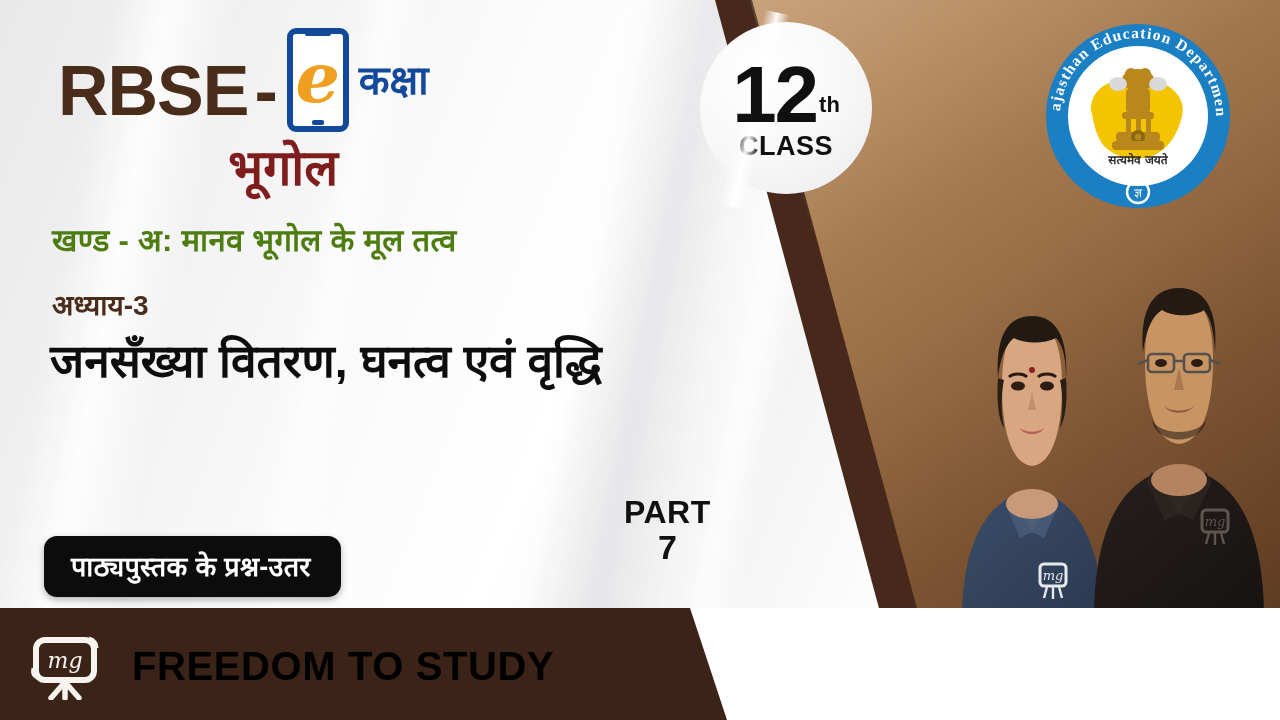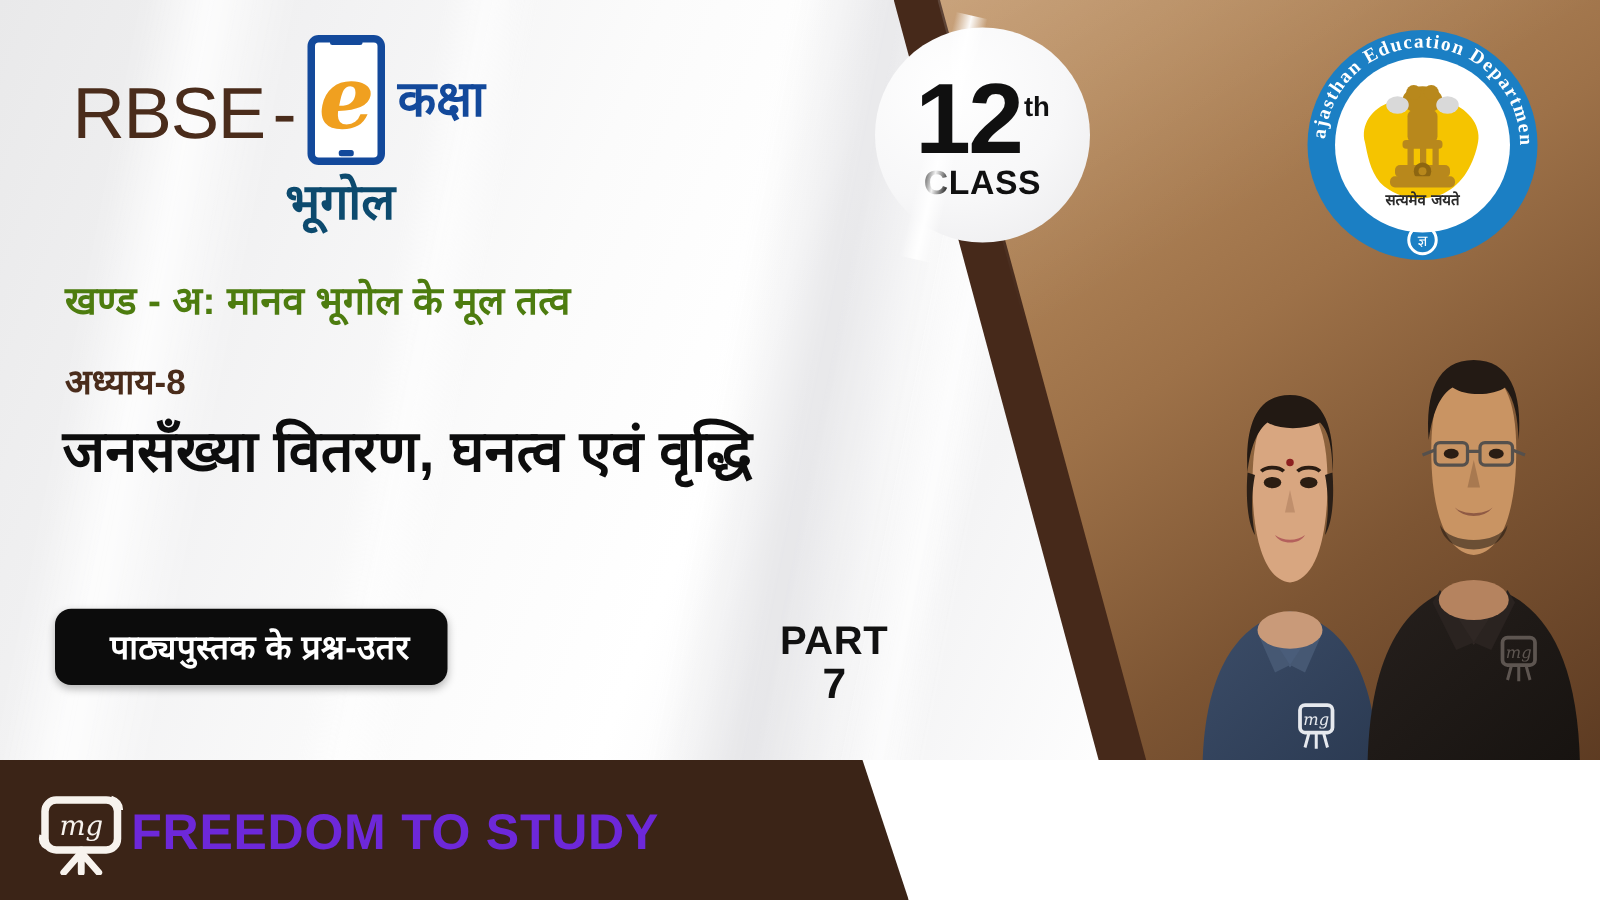--- a/index.html
+++ b/index.html
@@ -48,67 +48,67 @@
     position:absolute;left:700px;top:22px;width:172px;height:172px;border-radius:50%;
     background:radial-gradient(circle at 35% 28%,#ffffff 0%,#f7f7f8 55%,#eaeaec 100%);
     display:flex;flex-direction:column;align-items:center;justify-content:center;
     box-shadow:0 0 0 0 rgba(0,0,0,0);
   }
   .class-circle .glint{
     position:absolute;left:42px;top:-12px;width:26px;height:200px;
     background:linear-gradient(90deg,rgba(255,255,255,0),rgba(255,255,255,.95),rgba(255,255,255,0));
     transform:rotate(13deg);
   }
-  .class-num-wrap{position:relative;display:flex;align-items:flex-start;line-height:1;}
+  .class-num-wrap{position:relative;display:flex;align-items:center;line-height:1;}
   .class-num{font-size:80px;font-weight:700;color:#101010;letter-spacing:-2px;}
   .class-sup{font-size:22px;font-weight:700;color:#101010;margin-top:20px;margin-left:2px;}
   .class-word{font-size:27px;font-weight:700;color:#101010;letter-spacing:.5px;margin-top:-4px;}
 
   
   .seal{position:absolute;left:1040px;top:18px;width:196px;height:196px;}
 
   
   .headline{
     position:absolute;left:58px;top:28px;display:flex;align-items:center;gap:6px;
   }
   .rbse{
-    font-size:58px;font-weight:400;color:#4a2c1b;letter-spacing:-1px;line-height:1;
+    font-size:70px;font-weight:700;color:#4a2c1b;letter-spacing:-1px;line-height:1;
     font-family:"Liberation Sans","DejaVu Sans",sans-serif;
     margin-top:21px;
   }
   .phone{
     position:relative;width:62px;height:104px;border:6px solid #13499b;border-radius:9px;
     background:#fff;display:flex;align-items:center;justify-content:center;margin:0 4px;
   }
   .phone::before{content:"";position:absolute;top:-2px;left:50%;transform:translateX(-50%);
     width:26px;height:4px;border-radius:2px;background:#13499b;}
   .phone::after{content:"";position:absolute;bottom:1px;left:50%;transform:translateX(-50%);
     width:12px;height:5px;border-radius:2px;background:#13499b;}
   .phone-e{font-family:"DejaVu Serif","Liberation Serif",serif;font-style:italic;
     font-size:70px;font-weight:700;color:#f0a020;line-height:1;margin-top:-4px;}
   .kaksha{font-size:40px;font-weight:700;color:#13499b;line-height:1;
     font-family:"Liberation Sans","DejaVu Sans",sans-serif;}
 
   .subject{
-    position:absolute;left:228px;top:132px;font-size:40px;font-weight:700;color:#0c4a6e;text-align:right;
+    position:absolute;left:228px;top:132px;font-size:50px;font-weight:700;color:#7f1d1d;text-align:right;
   }
   .section-line{
     position:absolute;left:52px;top:218px;font-size:31px;font-weight:700;color:#4d7c0f;
     letter-spacing:.3px;
   }
   .chapter-line{
     position:absolute;left:52px;top:285px;font-size:28px;font-weight:700;color:#4a2c1b;
   }
   .title-main{
     position:absolute;left:50px;top:332px;width:620px;
     font-size:46px;font-weight:700;color:#0d0d0d;line-height:1.28;
   }
   .qa-pill{
-    position:absolute;left:44px;top:487px;background:#0c0c0c;border-radius:13px;
-    padding:11px 30px 13px 44px;box-shadow:0 3px 7px rgba(0,0,0,.28);
+    position:absolute;left:44px;top:536px;background:#0c0c0c;border-radius:13px;
+    padding:11px 30px 13px 27px;box-shadow:0 3px 7px rgba(0,0,0,.28);
   }
   .qa-pill span{color:#fff;font-size:27px;font-weight:700;letter-spacing:.3px;}
   .part-block{
     position:absolute;left:624px;top:496px;text-align:center;line-height:1.05;
   }
   .part-label{font-size:32px;font-weight:700;color:#111;letter-spacing:.5px;}
   .part-num{font-size:34px;font-weight:700;color:#111;}
 
   
   .presenters{
@@ -121,21 +121,21 @@
   
   .bottom-band{
     position:absolute;left:0;top:608px;width:1280px;height:112px;background:#fff;
   }
   .bar-brown{
     position:absolute;left:0;top:0;width:760px;height:112px;background:#3b2417;
     clip-path:polygon(0 0, 690px 0, 727px 112px, 0 112px);
   }
   .mg-mark{position:absolute;left:29px;top:24px;width:74px;height:68px;}
   .fts{
-    position:absolute;left:105px;top:36px;font-size:40px;font-weight:700;color:#6d28d9;
+    position:absolute;left:132px;top:36px;font-size:40px;font-weight:700;color:#000000;
     letter-spacing:.6px;font-family:"Liberation Sans","DejaVu Sans",sans-serif;
   }
 </style>
 </head>
 <body>
 
 <div id="stage">
 
   <div class="bg-left"></div>
   <div class="sheen"></div>
@@ -251,21 +251,21 @@
     <span class="rbse">RBSE</span>
     <span class="rbse">-</span>
     <span class="phone">
       <span class="phone-e">e</span>
     </span>
     <span class="kaksha">कक्षा</span>
   </div>
 
   <div class="subject">भूगोल</div>
   <div class="section-line">खण्ड - अ: मानव भूगोल के मूल तत्व</div>
-  <div class="chapter-line">अध्याय-8</div>
+  <div class="chapter-line">अध्याय-3</div>
   <div class="title-main">जनसँख्या वितरण, घनत्व एवं वृद्धि</div>
 
   <div class="qa-pill">
     <span>पाठ्यपुस्तक के प्रश्न-उतर</span>
   </div>
 
   <div class="part-block">
     <div class="part-label">PART</div>
     <div class="part-num">7</div>
   </div>

